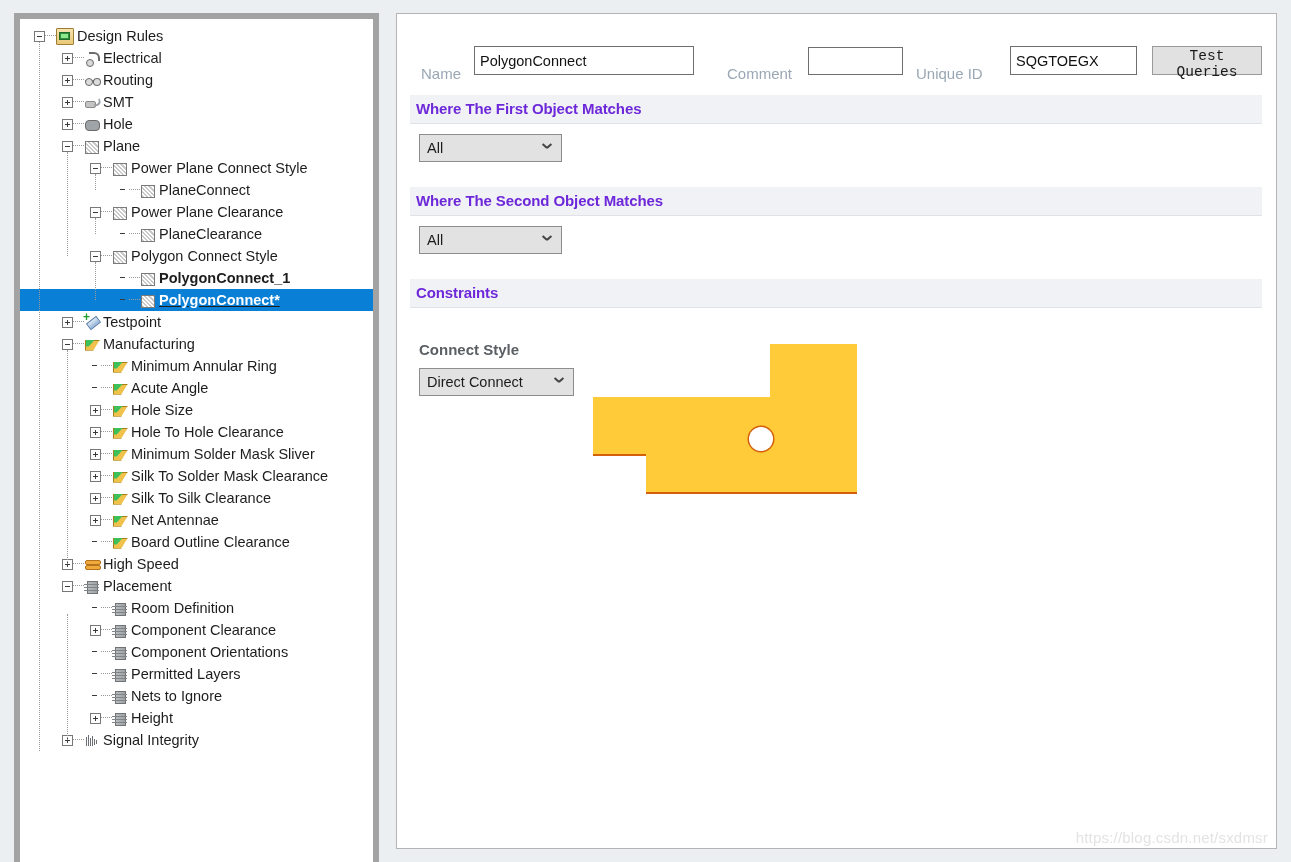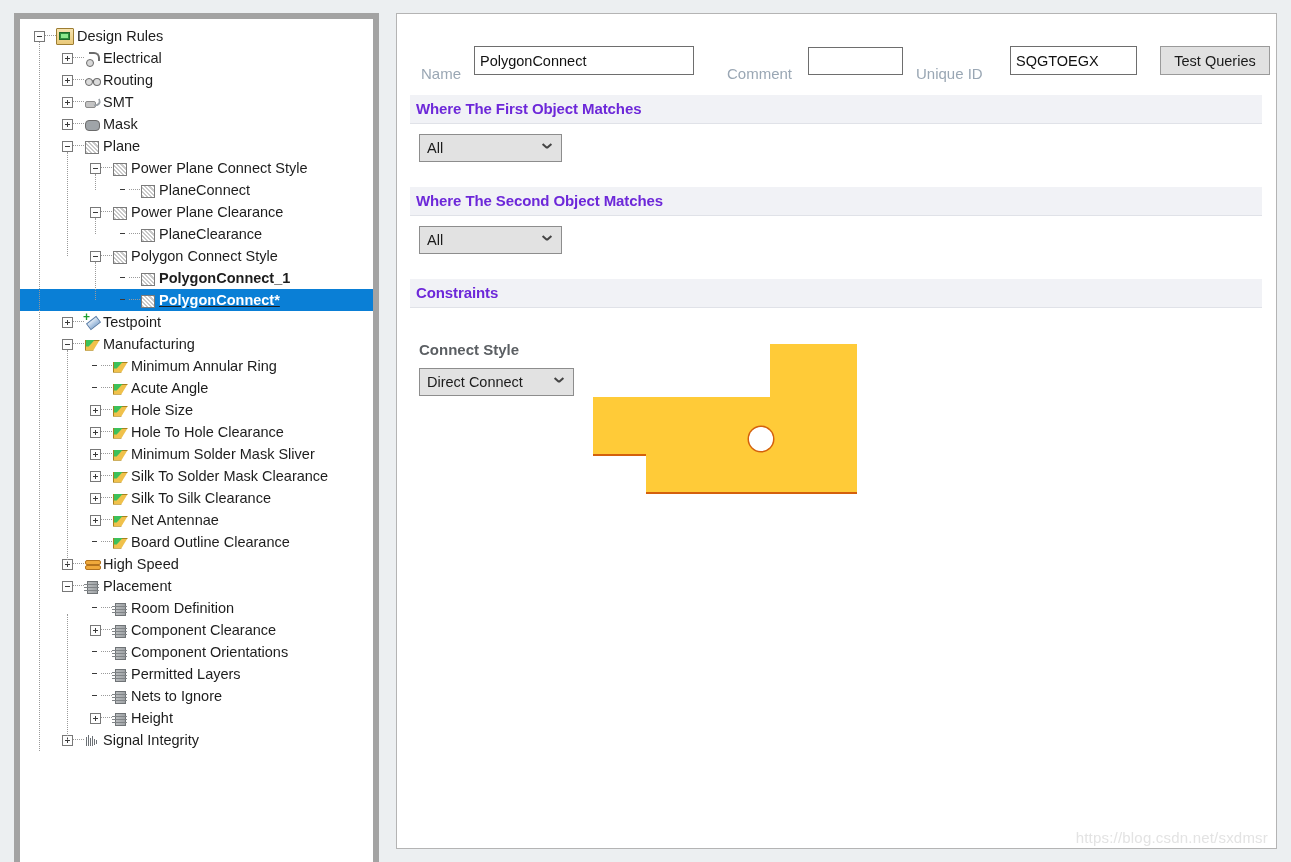--- a/index.html
+++ b/index.html
@@ -279,26 +279,25 @@
     color: #111;
     padding: 0 5px;
     outline: none;
     line-height: 26px;
   }
   .btn {
     position: absolute;
     background: #e1e1e1;
     border: 1px solid #9a9a9a;
     box-sizing: border-box;
-    font-family: Liberation Sans, sans-serif;
+    font-family: Liberation Mono, monospace;
     font-size: 14.5px;
     color: #1a1a1a;
     cursor: default;
     text-align: center;
-    margin-left: 8px;
   }
 
   .sec-header {
     position: absolute;
     left: 13px;
     width: 852px;
     height: 29px;
     background: #f1f2f6;
     border-bottom: 1px solid #e0e2e8;
     box-sizing: border-box;
@@ -395,21 +394,21 @@
           <span class="exp plus"></span>
           <span class="dotline" style="width: 11px;"></span>
           <span class="ico sz16 ic-smt"></span>
           <span class="lbl">SMT</span>
         </div>
         <div class="tnode">
           <span class="spacer" style="width: 42px;"></span>
           <span class="exp plus"></span>
           <span class="dotline" style="width: 11px;"></span>
           <span class="ico sz16 ic-mask"></span>
-          <span class="lbl">Mask</span>
+          <span class="lbl">Hole</span>
         </div>
         <div class="tnode">
           <span class="spacer" style="width: 42px;"></span>
           <span class="exp"></span>
           <span class="dotline" style="width: 11px;"></span>
           <span class="ico sz16 ic-plane"></span>
           <span class="lbl">Plane</span>
         </div>
         <div class="tnode">
           <span class="spacer" style="width: 70px;"></span>

